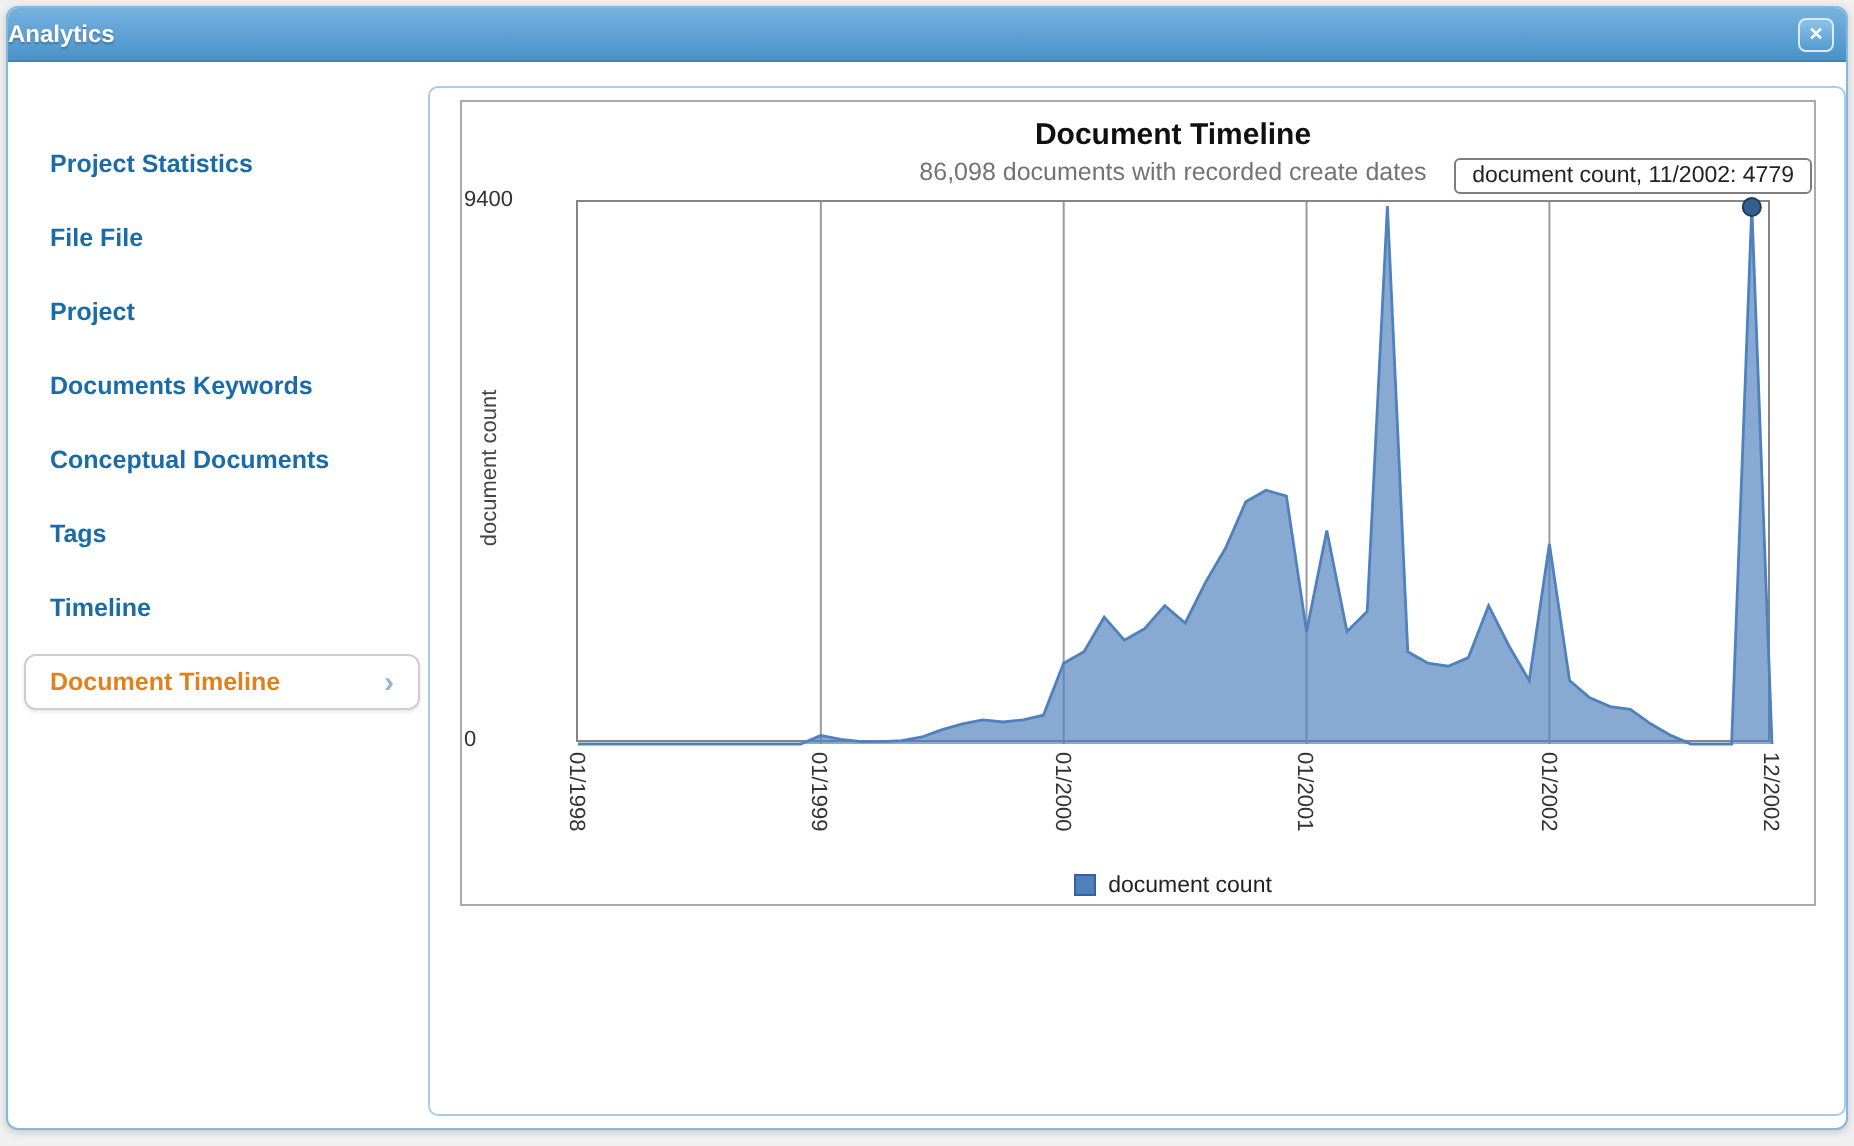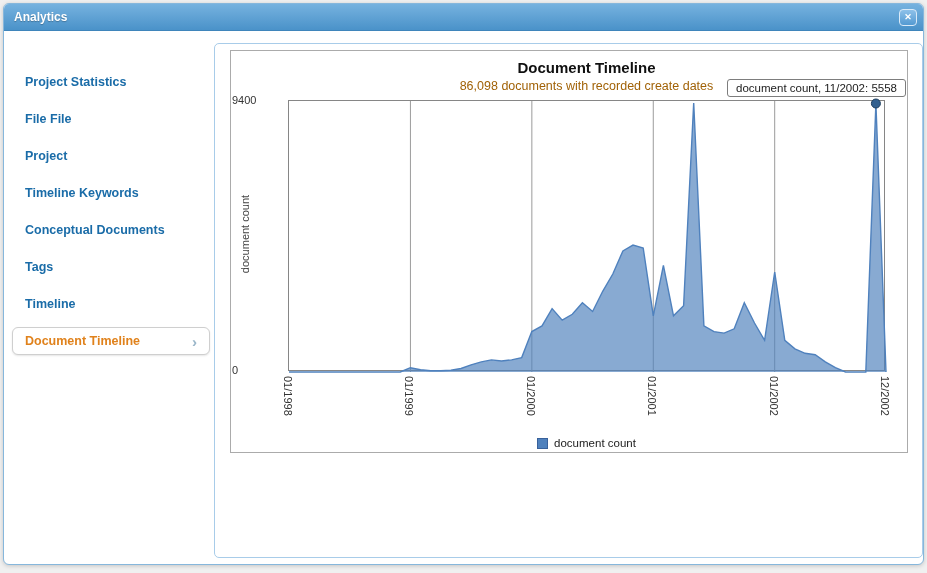--- a/index.html
+++ b/index.html
@@ -2,37 +2,37 @@
 <html><head>
 <meta charset="utf-8">
 <style>
   *{box-sizing:border-box;margin:0;padding:0}
   html,body{width:927px;height:573px}
   body{font-family:"Liberation Sans",sans-serif;background:#f0f0f0;position:relative;overflow:hidden}
   .dialog{position:absolute;left:3px;top:3px;width:921px;height:562px;background:#fff;
     border:1px solid #86b7dc;border-radius:6px;box-shadow:0 1px 4px rgba(0,0,0,.18)}
   .titlebar{height:27px;background:linear-gradient(#76b2df,#4a92c9);border-radius:5px 5px 0 0;
     position:relative;border-bottom:1px solid #3f85bb}
-  .titlebar .title{color:#fff;font-size:12px;font-weight:bold;line-height:27px;padding-left:10px;
+  .titlebar .title{color:#fff;font-size:12px;font-weight:bold;line-height:27px;
     display:inline-block;text-shadow:0 1px 1px rgba(0,0,0,.25)}
   .close-btn{position:absolute;right:6px;top:5px;width:18px;height:17px;border:1px solid #d9eaf8;
     border-radius:4px;background:linear-gradient(#8ec1e9,#549ad2);color:#fff;font-size:9px;
     font-weight:bold;line-height:15px;text-align:center;cursor:pointer}
   .sidebar{position:absolute;left:8px;top:64px;width:198px}
   .side-item{font-size:12.5px;font-weight:bold;color:#1a6ca8;padding:6px 12px;margin-bottom:9px;
     border:1px solid transparent;cursor:pointer;white-space:nowrap}
   .side-item.selected{background:#fff;border:1px solid #cfcfcf;border-radius:6px;color:#e0821c;
     box-shadow:0 1px 2px rgba(0,0,0,.10);display:flex;justify-content:space-between;align-items:center}
   .chevron{color:#9ab6c9;font-size:15px;font-weight:bold;line-height:11px}
   .panel{position:absolute;left:210px;top:39px;width:709px;height:515px;background:#fff;
     border:1px solid #a8cce9;border-radius:5px}
   .chart-box{position:absolute;left:15px;top:6px;width:678px;height:403px;border:1px solid #ababab;background:#fff}
   .chart-title{position:absolute;left:57px;top:8px;width:597px;text-align:center;font-size:15px;
     font-weight:bold;color:#101010}
-  .chart-subtitle{position:absolute;left:57px;top:28px;width:597px;text-align:center;font-size:12.5px;color:#a16207}
+  .chart-subtitle{position:absolute;left:57px;top:28px;width:597px;text-align:center;font-size:12.5px;color:#737373}
   .plot{position:absolute;left:57px;top:49px;width:597px;height:271px;border:1px solid #868686;background:#fff}
   .plot svg{display:block;overflow:visible}
   .ytick{position:absolute;width:50px;font-size:11px;color:#333}
   .ytick.top{left:1px;top:43px}
   .ytick.bot{left:1px;top:313px}
   .ylabel{position:absolute;left:-41px;top:177px;width:110px;text-align:center;font-size:11px;
     color:#444;transform:rotate(-90deg)}
   .xtick{position:absolute;font-size:11px;color:#333;transform:rotate(90deg);
     transform-origin:0 0;white-space:nowrap}
   .legend{position:absolute;left:57px;top:386px;width:597px;text-align:center;font-size:11.5px;color:#222}
@@ -47,21 +47,21 @@
 <div class="dialog">
   <div class="titlebar">
     <span class="title">Analytics</span>
     <div class="close-btn"><span>✕</span></div>
   </div>
 
   <nav class="sidebar">
     <div class="side-item">Project Statistics</div>
     <div class="side-item">File File</div>
     <div class="side-item">Project</div>
-    <div class="side-item">Timeline Keywords</div>
+    <div class="side-item">Documents Keywords</div>
     <div class="side-item">Conceptual Documents</div>
     <div class="side-item">Tags</div>
     <div class="side-item">Timeline</div>
     <div class="side-item selected">
       <span>Document Timeline</span>
       <span class="chevron">›</span>
     </div>
   </nav>
 
   <div class="panel">
@@ -78,21 +78,21 @@
             <line x1="121.42372881355934" y1="0" x2="121.42372881355934" y2="271" stroke="#9b9b9b" stroke-width="1"></line>
             <line x1="242.84745762711867" y1="0" x2="242.84745762711867" y2="271" stroke="#9b9b9b" stroke-width="1"></line>
             <line x1="364.271186440678" y1="0" x2="364.271186440678" y2="271" stroke="#9b9b9b" stroke-width="1"></line>
             <line x1="485.69491525423734" y1="0" x2="485.69491525423734" y2="271" stroke="#9b9b9b" stroke-width="1"></line>
             <path d="M0 271.0 L10.1 271.0 L20.2 271.0 L30.4 271.0 L40.5 271.0 L50.6 271.0 L60.7 271.0 L70.8 271.0 L80.9 271.0 L91.1 271.0 L101.2 271.0 L111.3 271.0 L121.4 266.7 L131.5 268.7 L141.7 269.8 L151.8 269.8 L161.9 269.3 L172.0 267.5 L182.1 263.8 L192.3 260.9 L202.4 258.9 L212.5 260.0 L222.6 258.9 L232.7 256.6 L242.8 230.6 L253.0 224.9 L263.1 207.6 L273.2 219.1 L283.3 213.3 L293.4 201.8 L303.6 210.5 L313.7 190.3 L323.8 173.0 L333.9 149.9 L344.0 144.1 L354.2 147.0 L364.3 214.8 L374.4 164.3 L384.5 214.8 L394.6 204.7 L404.7 2.0 L414.9 224.9 L425.0 230.6 L435.1 232.1 L445.2 227.8 L455.3 201.8 L465.5 222.0 L475.6 239.3 L485.7 171.0 L495.8 239.3 L505.9 247.9 L516.1 252.3 L526.2 253.7 L536.3 260.9 L546.4 266.7 L556.5 271.0 L566.6 271.0 L576.8 271.0 L586.9 2.5 L597.0 271.0 L597 271 L0 271 Z" fill="#4f81bd" fill-opacity="0.68" stroke="none"></path>
             <path d="M0 271.0 L10.1 271.0 L20.2 271.0 L30.4 271.0 L40.5 271.0 L50.6 271.0 L60.7 271.0 L70.8 271.0 L80.9 271.0 L91.1 271.0 L101.2 271.0 L111.3 271.0 L121.4 266.7 L131.5 268.7 L141.7 269.8 L151.8 269.8 L161.9 269.3 L172.0 267.5 L182.1 263.8 L192.3 260.9 L202.4 258.9 L212.5 260.0 L222.6 258.9 L232.7 256.6 L242.8 230.6 L253.0 224.9 L263.1 207.6 L273.2 219.1 L283.3 213.3 L293.4 201.8 L303.6 210.5 L313.7 190.3 L323.8 173.0 L333.9 149.9 L344.0 144.1 L354.2 147.0 L364.3 214.8 L374.4 164.3 L384.5 214.8 L394.6 204.7 L404.7 2.0 L414.9 224.9 L425.0 230.6 L435.1 232.1 L445.2 227.8 L455.3 201.8 L465.5 222.0 L475.6 239.3 L485.7 171.0 L495.8 239.3 L505.9 247.9 L516.1 252.3 L526.2 253.7 L536.3 260.9 L546.4 266.7 L556.5 271.0 L566.6 271.0 L576.8 271.0 L586.9 2.5 L597.0 271.0" fill="none" stroke="#4f81bd" stroke-width="1.4"></path>
             <circle cx="586.9" cy="2.5" r="4.5" fill="#33608f" stroke="#1d3d5e" stroke-width="1"></circle>
           </svg>
       </div>
 
-      <div class="tooltip">document count, 11/2002: 5558</div>
+      <div class="tooltip">document count, 11/2002: 4779</div>
 
       <div class="legend">
         <span class="swatch"></span><span>document count</span>
       </div>
     <span class="xtick" style="left: 63px; top: 325px;">01/1998</span>
         <span class="xtick" style="left: 184.424px; top: 325px;">01/1999</span>
         <span class="xtick" style="left: 305.847px; top: 325px;">01/2000</span>
         <span class="xtick" style="left: 427.271px; top: 325px;">01/2001</span>
         <span class="xtick" style="left: 548.695px; top: 325px;">01/2002</span>
         <span class="xtick" style="left: 660px; top: 325px;">12/2002</span>

